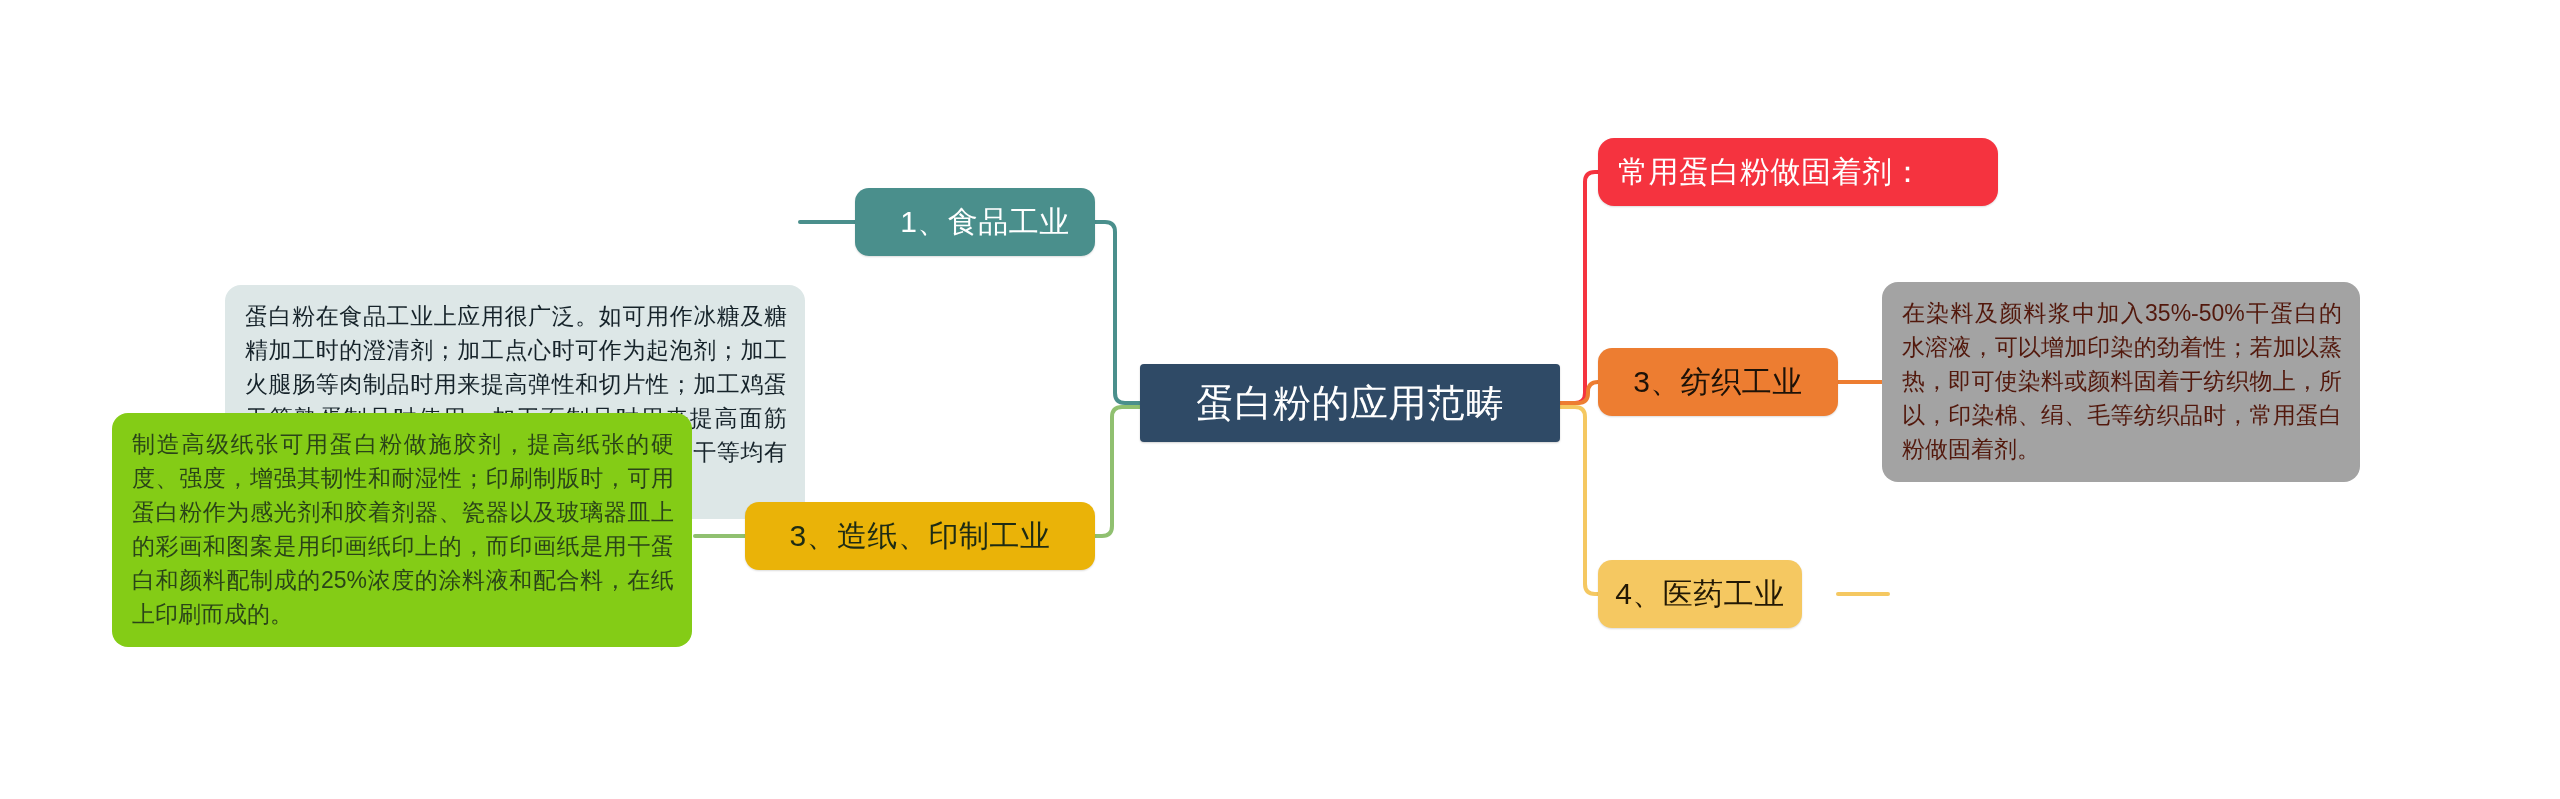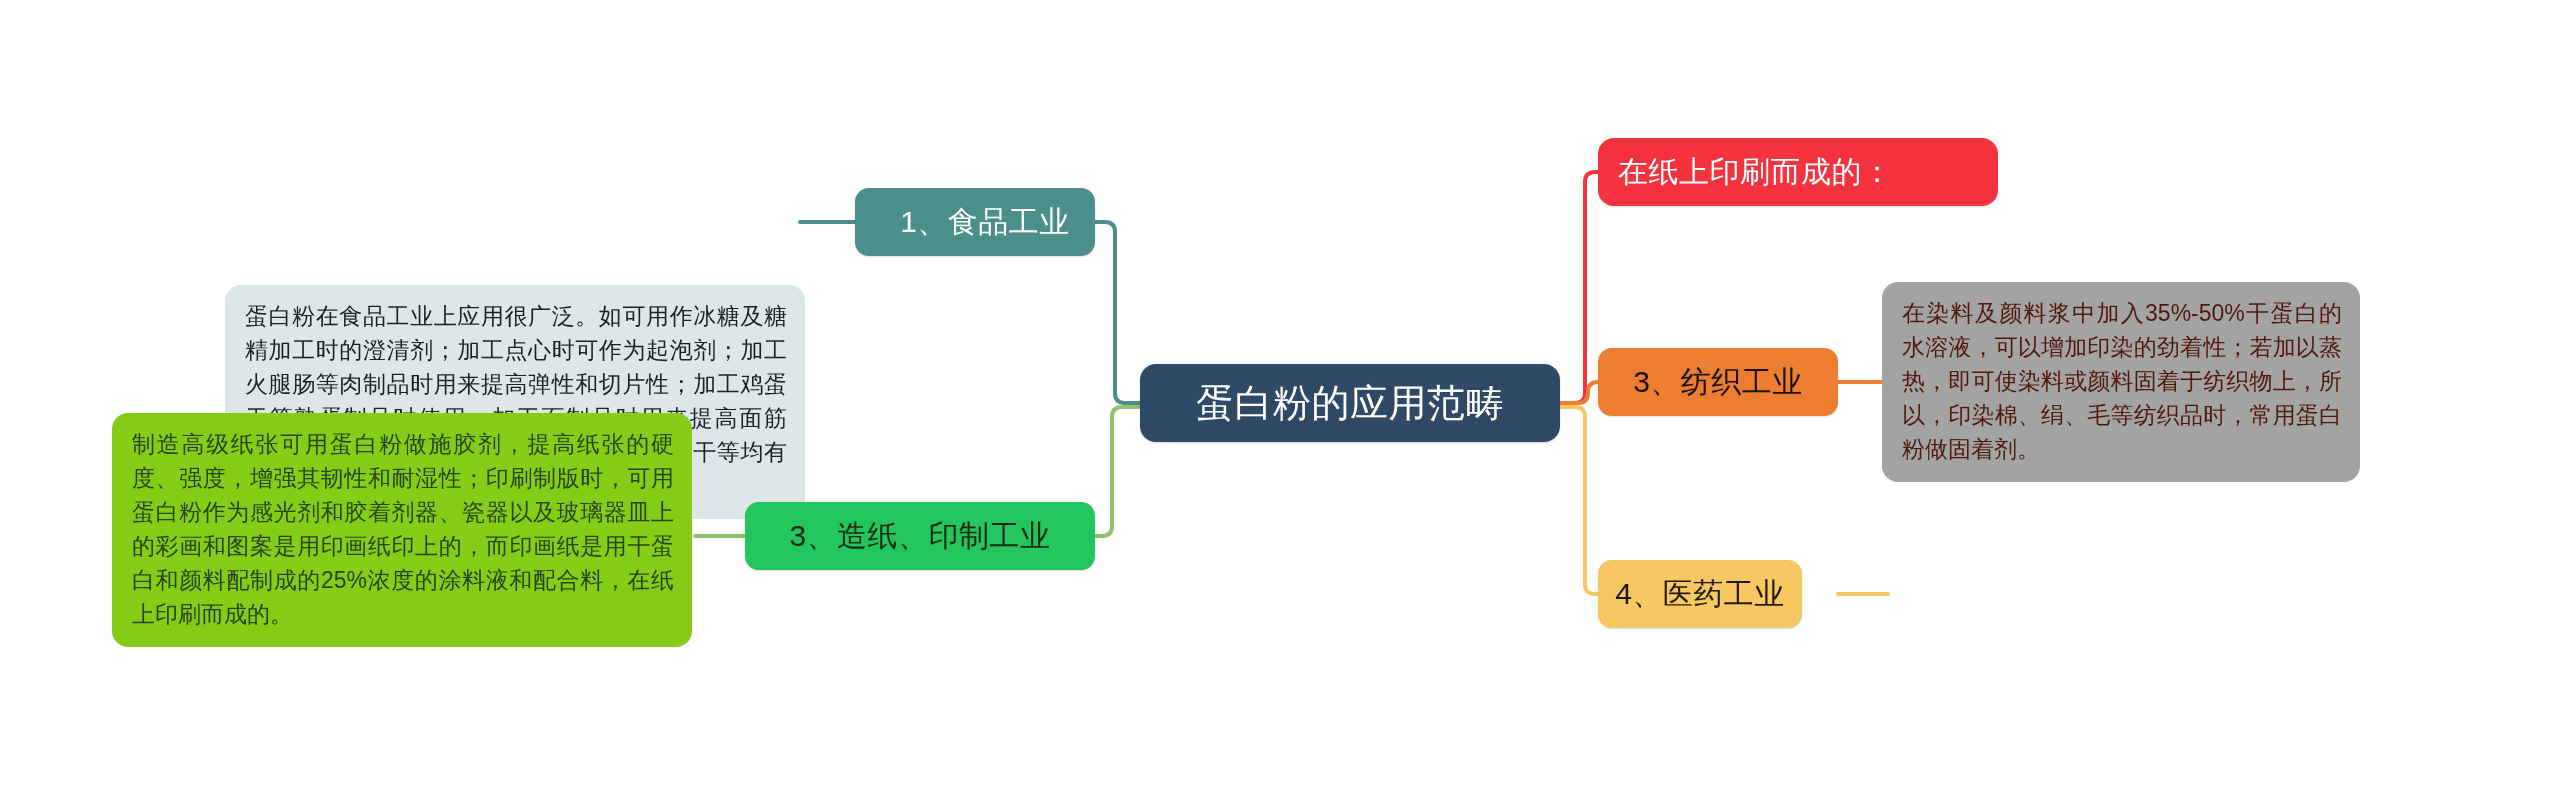--- a/index.html
+++ b/index.html
@@ -28,34 +28,34 @@
     letter-spacing:0.5px;
     z-index:5;
   }
 
   
   #root-node {
     left:1140px; top:364px; width:420px; height:78px;
     background:#2f4a66;
     color:#ffffff;
     font-size:38px;
-    border-radius:16px;
+    border-radius:4px;
     box-shadow:0 1px 2px rgba(0,0,0,.18);
   }
 
   
   #branch-1 {
     left:855px; top:188px; width:240px; height:68px;
     background:#4a8f8c; color:#ffffff; font-size:30px;
     box-shadow:0 1px 2px rgba(0,0,0,.14);
     padding-left:20px;
   }
   #branch-3 {
     left:745px; top:502px; width:350px; height:68px;
-    background:#22c55e; color:#1d2b14; font-size:30px;
+    background:#eab308; color:#1d2b14; font-size:30px;
     box-shadow:0 1px 2px rgba(0,0,0,.14);
   }
   #branch-0 {
     left:1598px; top:138px; width:400px; height:68px;
     background:#f5333f; color:#ffffff; font-size:30px;
     border-radius:16px;
     display:flex; justify-content:flex-start; padding-left:20px;
     box-shadow:0 1px 2px rgba(0,0,0,.14);
   }
   #branch-2 {
@@ -126,21 +126,21 @@
 
     <path d="M 745 536 L 695 536" fill="none" stroke="#90c070" stroke-width="4" stroke-linecap="round"></path>
 
     <path d="M 1838 382 L 1888 382" fill="none" stroke="#ed7d31" stroke-width="4" stroke-linecap="round"></path>
 
     <path d="M 1838 594 L 1888 594" fill="none" stroke="#f5c861" stroke-width="4" stroke-linecap="round"></path>
   </svg>
 
   <div class="node" id="root-node">蛋白粉的应用范畴</div>
 
-  <div class="node" id="branch-0">在纸上印刷而成的：</div>
+  <div class="node" id="branch-0">常用蛋白粉做固着剂：</div>
 
   <div class="node" id="branch-1">1、食品工业</div>
 
   <div class="node" id="branch-2">3、纺织工业</div>
 
   <div class="node" id="branch-3">3、造纸、印制工业</div>
 
   <div class="node" id="branch-4">4、医药工业</div>
 
   <div class="card" id="card-1">蛋白粉在食品工业上应用很广泛。如可用作冰糖及糖精加工时的澄清剂；加工点心时可作为起泡剂；加工火腿肠等肉制品时用来提高弹性和切片性；加工鸡蛋干等熟蛋制品时使用；加工面制品时用来提高面筋度；加工冰淇淋、巧克力粉、清凉饮料、饼干等均有使用。</div>

